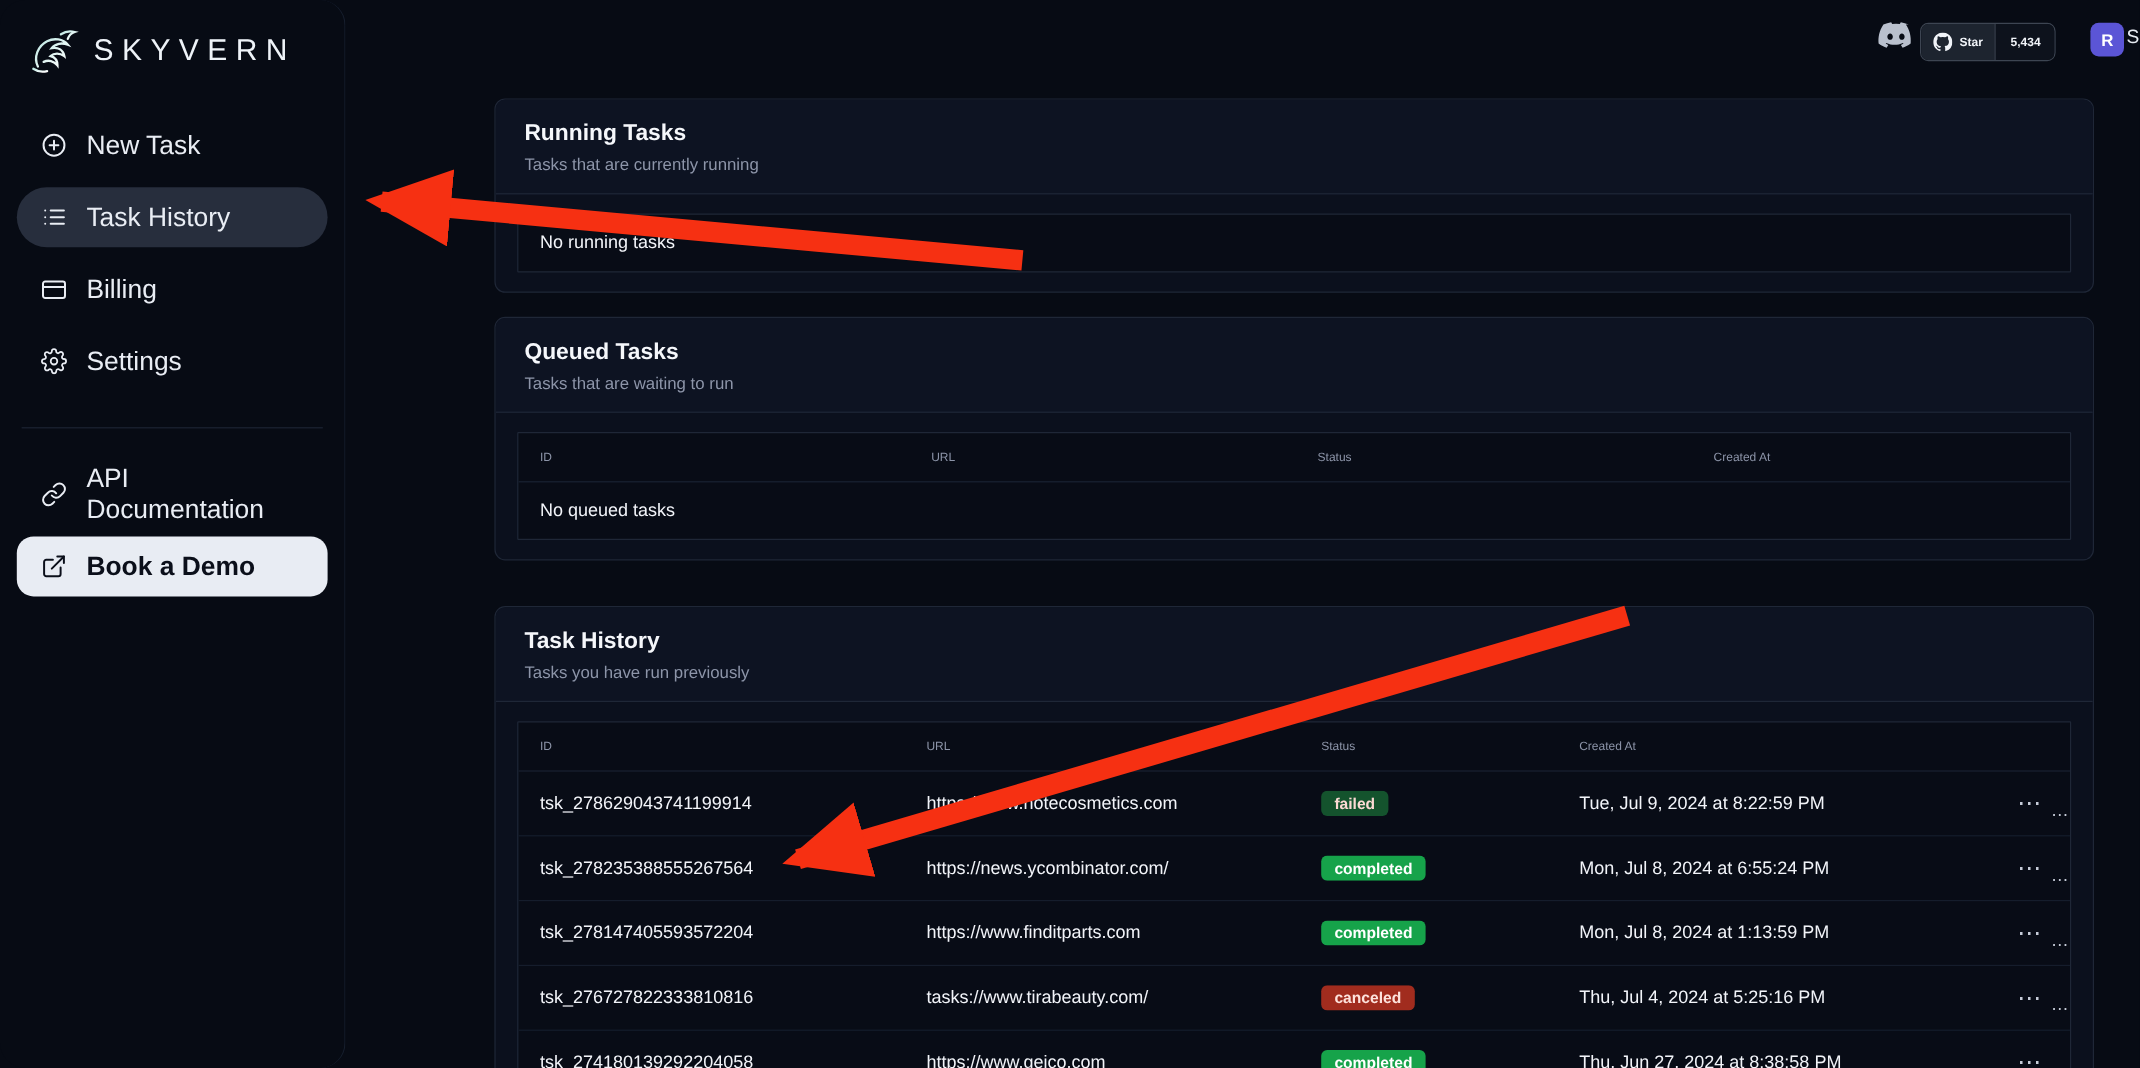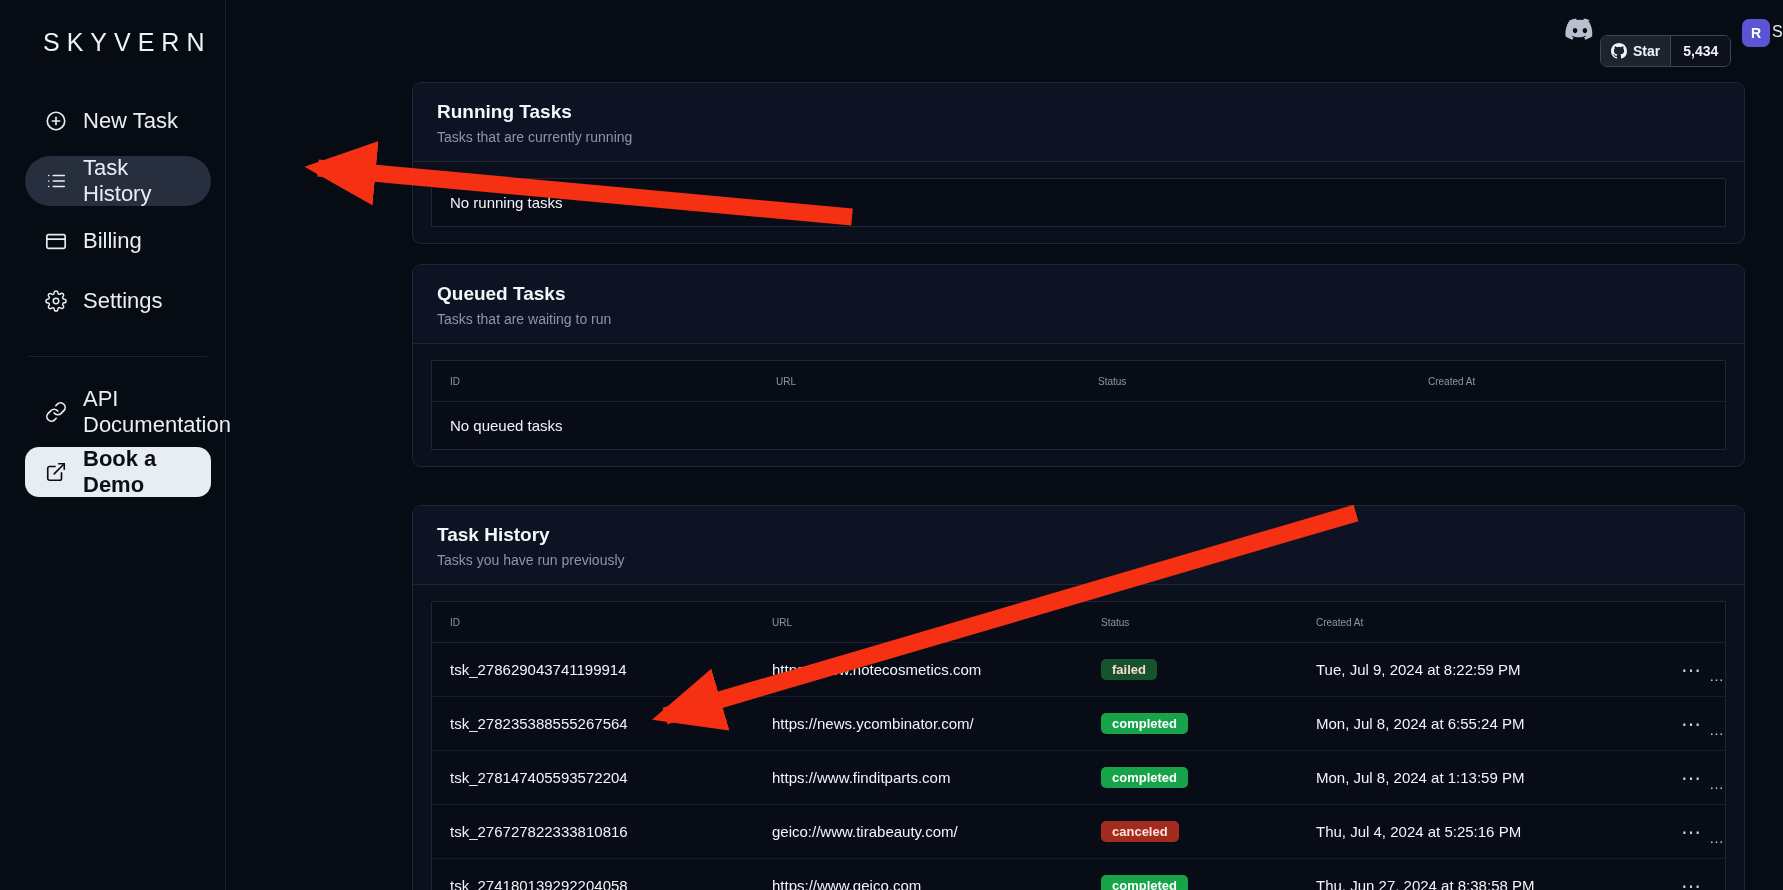--- a/index.html
+++ b/index.html
@@ -5,23 +5,23 @@
   html,body{margin:0;padding:0;}
   body{
     width:1783px;height:890px;overflow:hidden;position:relative;
     background:#070b14;
     font-family:"Liberation Sans","DejaVu Sans",sans-serif;
     color:#eef1f7;
     -webkit-font-smoothing:antialiased;
   }
   
   .sidebar{
-    position:absolute;left:0;top:0;width:226px;height:890px;
+    position:absolute;left:0;top:0;width:288px;height:890px;
     background:#070b14;border-right:1px solid #161e2d;
-    box-sizing:border-box;padding:14px 14px 0 25px;
+    box-sizing:border-box;padding:14px 14px 0 14px;border-radius:21px;
   }
   .logo-row{display:flex;align-items:center;gap:10px;height:56px;margin-left:8px;cursor:pointer;}
   .logo-row svg{width:46px;height:46px;}
   .brand-text{
     font-size:25px;font-weight:400;letter-spacing:7px;color:#eef3f8;
   }
   .nav{margin-top:26px;display:flex;flex-direction:column;gap:10px;}
   .nav-item{
     display:flex;align-items:center;gap:16px;height:50px;border-radius:28px;
     padding:0 20px;cursor:pointer;color:#e9edf4;font-size:22px;
@@ -30,23 +30,23 @@
   .nav-item svg{width:22px;height:22px;flex:0 0 auto;}
   .nav-item.active{background:#272e3d;}
   .sidebar-divider{height:1px;background:#1c2433;margin:20px 4px;}
   .nav-item.demo{
     background:#e8ecf3;color:#0b0f1a;font-weight:600;border-radius:14px;
   }
   
   .topbar{position:absolute;left:278px;top:0;right:0;height:64px;}
   .discord-btn{position:absolute;left:1286px;top:18px;width:32px;height:28px;cursor:pointer;color:#b9c0cd;background:none;border:none;padding:0;}
   .gh-widget{
-    position:absolute;left:1322px;top:35px;height:30px;display:flex;align-items:stretch;
+    position:absolute;left:1322px;top:19px;height:30px;display:flex;align-items:stretch;
     border:1px solid #3d4552;border-radius:7px;overflow:hidden;cursor:pointer;
-    font-size:14px;font-weight:700;color:#f0f3f8;
+    font-size:10px;font-weight:700;color:#f0f3f8;
   }
   .gh-star{display:flex;align-items:center;gap:6px;padding:0 10px;background:#1d242f;}
   .gh-star svg{width:16px;height:16px;fill:#f0f3f8;}
   .gh-count{display:flex;align-items:center;padding:0 12px;background:#0d121c;border-left:1px solid #3d4552;}
   .avatar{
     position:absolute;left:1464px;top:19px;width:28px;height:28px;border-radius:7px;
     background:#5b55d6;color:#fff;display:flex;align-items:center;justify-content:center;
     font-size:14px;font-weight:700;cursor:pointer;
   }
   .user-cut{position:absolute;left:1494px;top:23px;font-size:16px;color:#e7ebf2;}
@@ -252,21 +252,21 @@
       <div class="trow history-grid">
         <div>tsk_278147405593572204</div>
         <div>https://www.finditparts.com</div>
         <div><span class="badge" data-status="completed">completed</span></div>
         <div>Mon, Jul 8, 2024 at 1:13:59 PM</div>
         <div class="cell-menu"><button class="row-menu">⋯</button></div>
       </div>
 
       <div class="trow history-grid">
         <div>tsk_276727822333810816</div>
-        <div>geico://www.tirabeauty.com/</div>
+        <div>tasks://www.tirabeauty.com/</div>
         <div><span class="badge" data-status="canceled">canceled</span></div>
         <div>Thu, Jul 4, 2024 at 5:25:16 PM</div>
         <div class="cell-menu"><button class="row-menu">⋯</button></div>
       </div>
 
       <div class="trow history-grid">
         <div>tsk_274180139292204058</div>
         <div>https://www.geico.com</div>
         <div><span class="badge" data-status="completed">completed</span></div>
         <div>Thu, Jun 27, 2024 at 8:38:58 PM</div>

